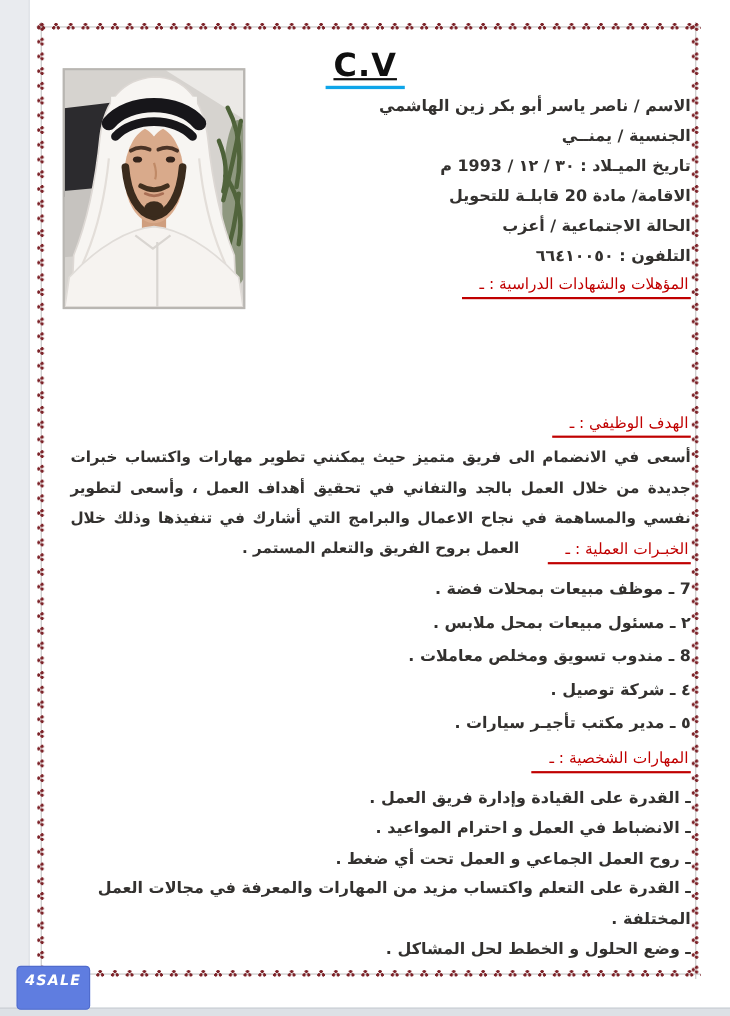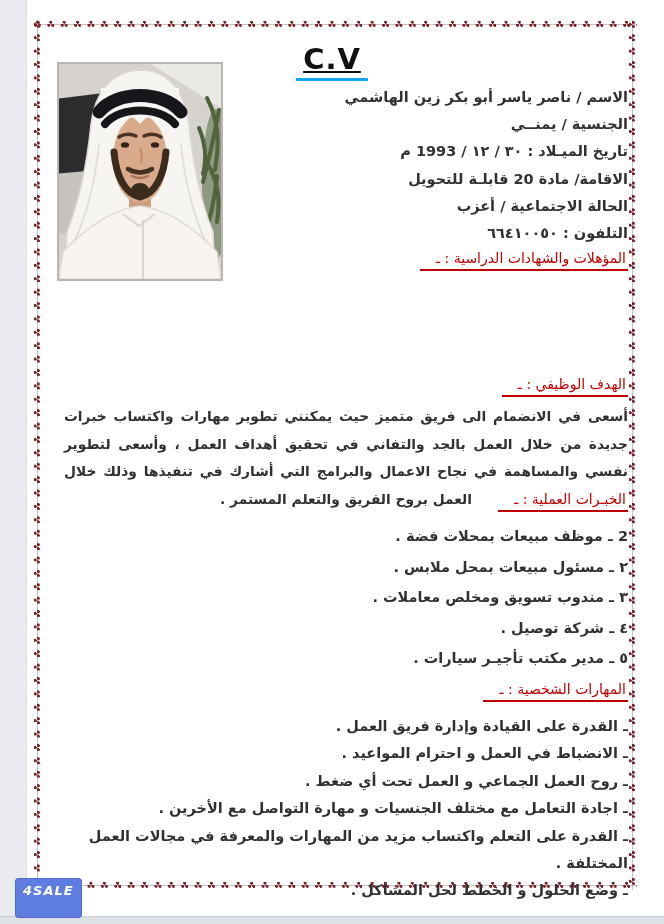--- a/index.html
+++ b/index.html
@@ -149,35 +149,34 @@
 
   <div class="sec-h" style="top:374px;">
     <span>الهدف الوظيفي : ـ</span>
   </div>
   <div class="objective rtl">أسعى في الانضمام الى فريق متميز حيث يمكنني تطوير مهارات واكتساب خبرات جديدة من خلال العمل بالجد والتفاني في تحقيق أهداف العمل ، وأسعى لتطوير نفسي والمساهمة في نجاح الاعمال والبرامج التي أشارك في تنفيذها وذلك خلال العمل بروح الفريق والتعلم المستمر .</div>
 
   <div class="sec-h" style="top:489px;">
     <span>الخبـرات العملية : ـ</span>
   </div>
   <div class="list exp rtl">
-    <div>2 ـ  موظف مبيعات بمحلات فضة  .</div>
+    <div>7 ـ  موظف مبيعات بمحلات فضة  .</div>
     <div>٢ ـ مسئول مبيعات بمحل  ملابس  .</div>
-    <div>٣ ـ مندوب تسويق ومخلص معاملات .</div>
+    <div>8 ـ مندوب تسويق ومخلص معاملات .</div>
     <div>٤ ـ شركة توصيل  .</div>
     <div>٥ ـ مدير مكتب تأجيـر سيارات .</div>
   </div>
 
   <div class="sec-h" style="top:679px;">
     <span>المهارات الشخصية : ـ</span>
   </div>
   <div class="list skills rtl">
     <div>ـ القدرة  على القيادة  وإدارة  فريق العمل  .</div>
     <div>ـ الانضباط في العمل و احترام المواعيد .</div>
     <div>ـ  روح العمل الجماعي و العمل تحت  أي ضغط  .</div>
-    <div>ـ اجادة التعامل مع مختلف الجنسيات و مهارة التواصل مع الأخرين .</div>
     <div>ـ  القدرة على التعلم واكتساب مزيد من المهارات والمعرفة في مجالات العمل المختلفة  .</div>
     <div>ـ  وضع الحلول و الخطط لحل المشاكل .</div>
   </div>
 
   <div class="watermark">
     <span>4SALE</span>
   </div>
 
 </div>
 

